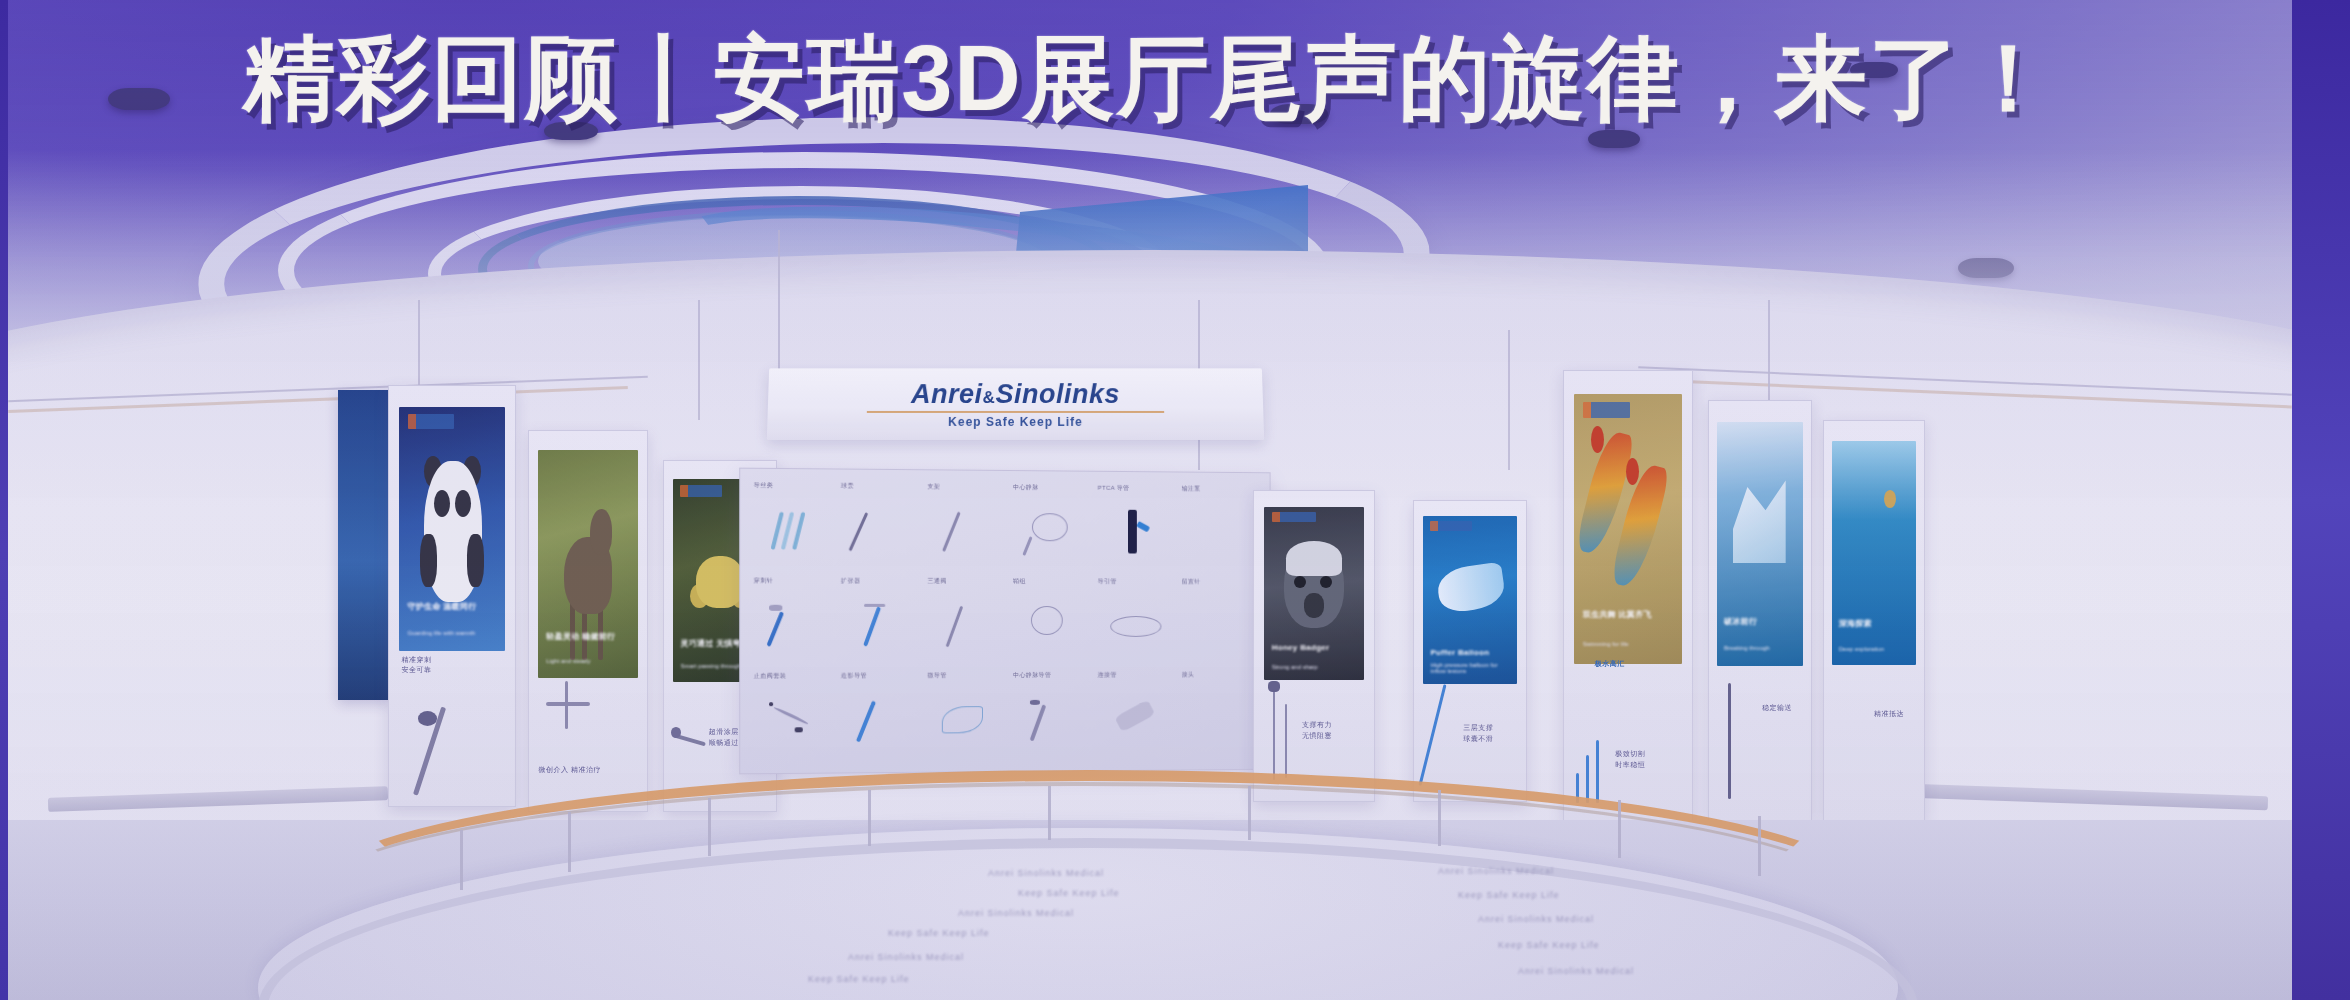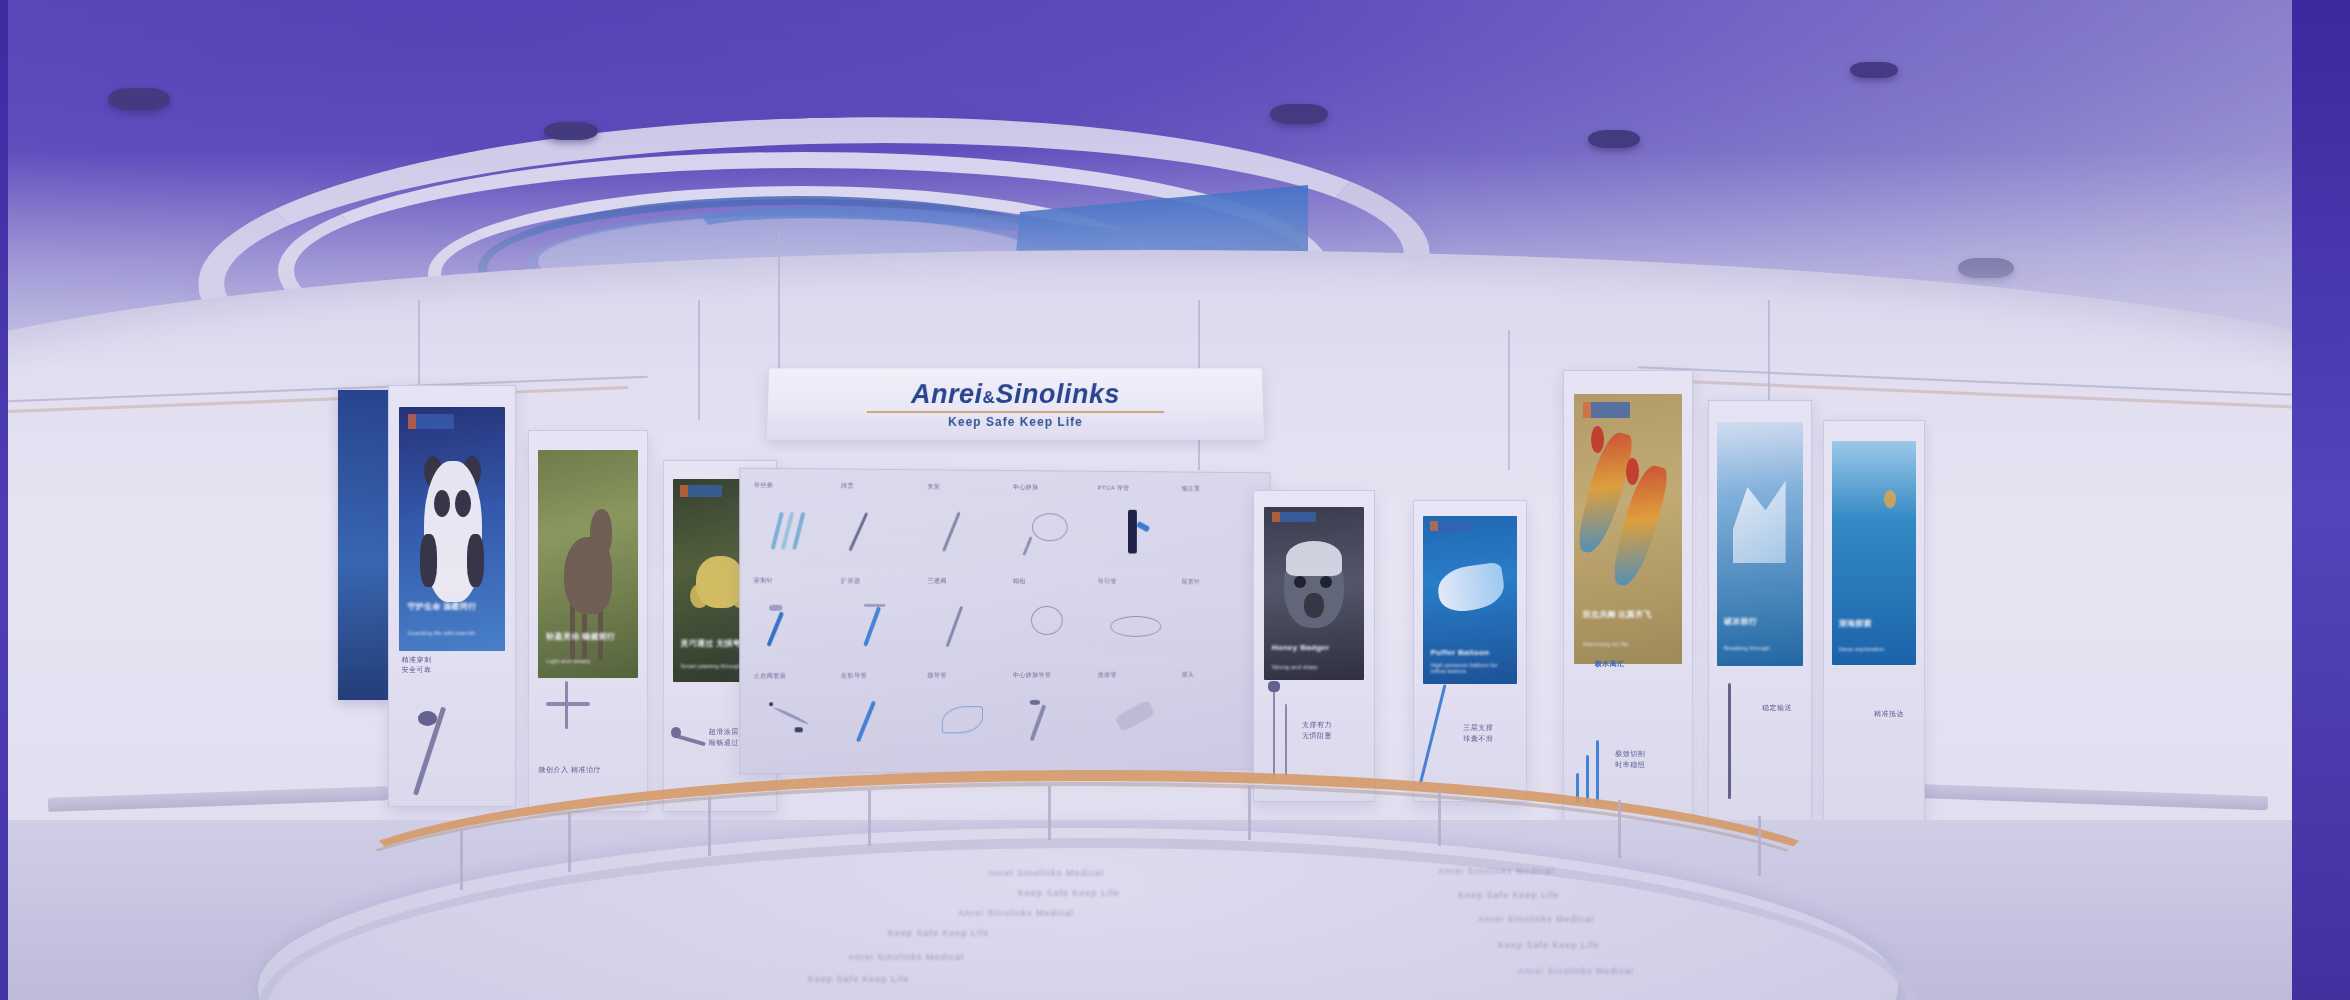--- a/index.html
+++ b/index.html
@@ -560,17 +560,18 @@
     <div class="post" style="left:700px;top:798px;height:58px;"></div>
     <div class="post" style="left:860px;top:790px;height:56px;"></div>
     <div class="post" style="left:1040px;top:786px;height:54px;"></div>
     <div class="post" style="left:1240px;top:786px;height:54px;"></div>
     <div class="post" style="left:1430px;top:790px;height:56px;"></div>
     <div class="post" style="left:1610px;top:800px;height:58px;"></div>
     <div class="post" style="left:1750px;top:816px;height:60px;"></div>
 
     <div class="global-tint"></div>
 
+    <div class="title">精彩回顾丨安瑞3D展厅尾声的旋律，来了！</div>
 
   </div>
 
   <div class="edge-right"></div>
 </div>
 
 </body></html>

